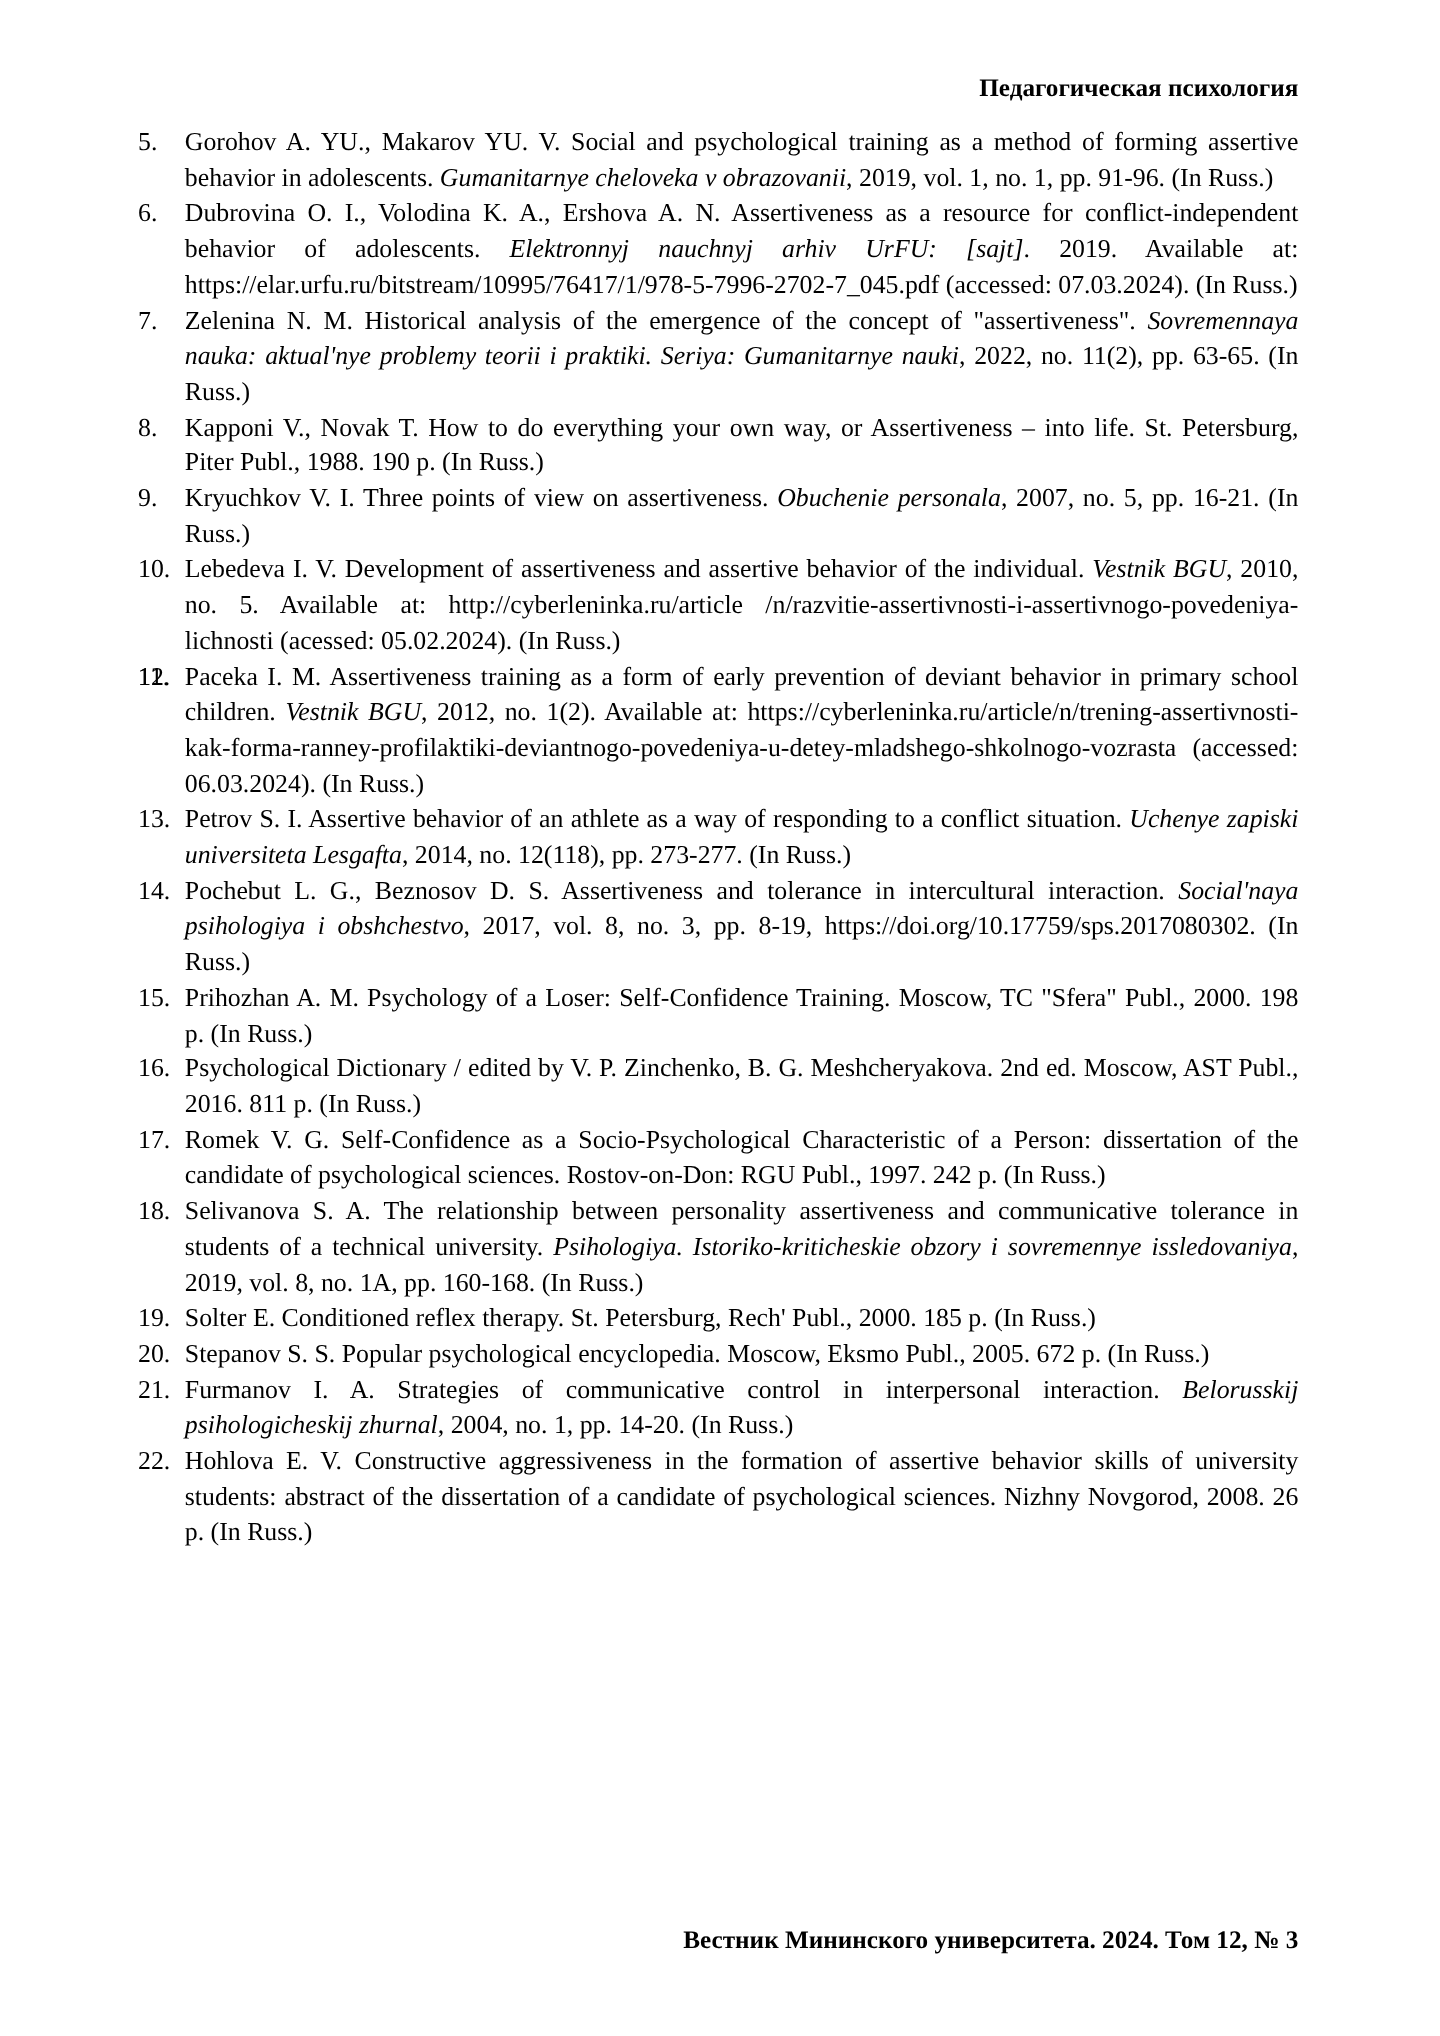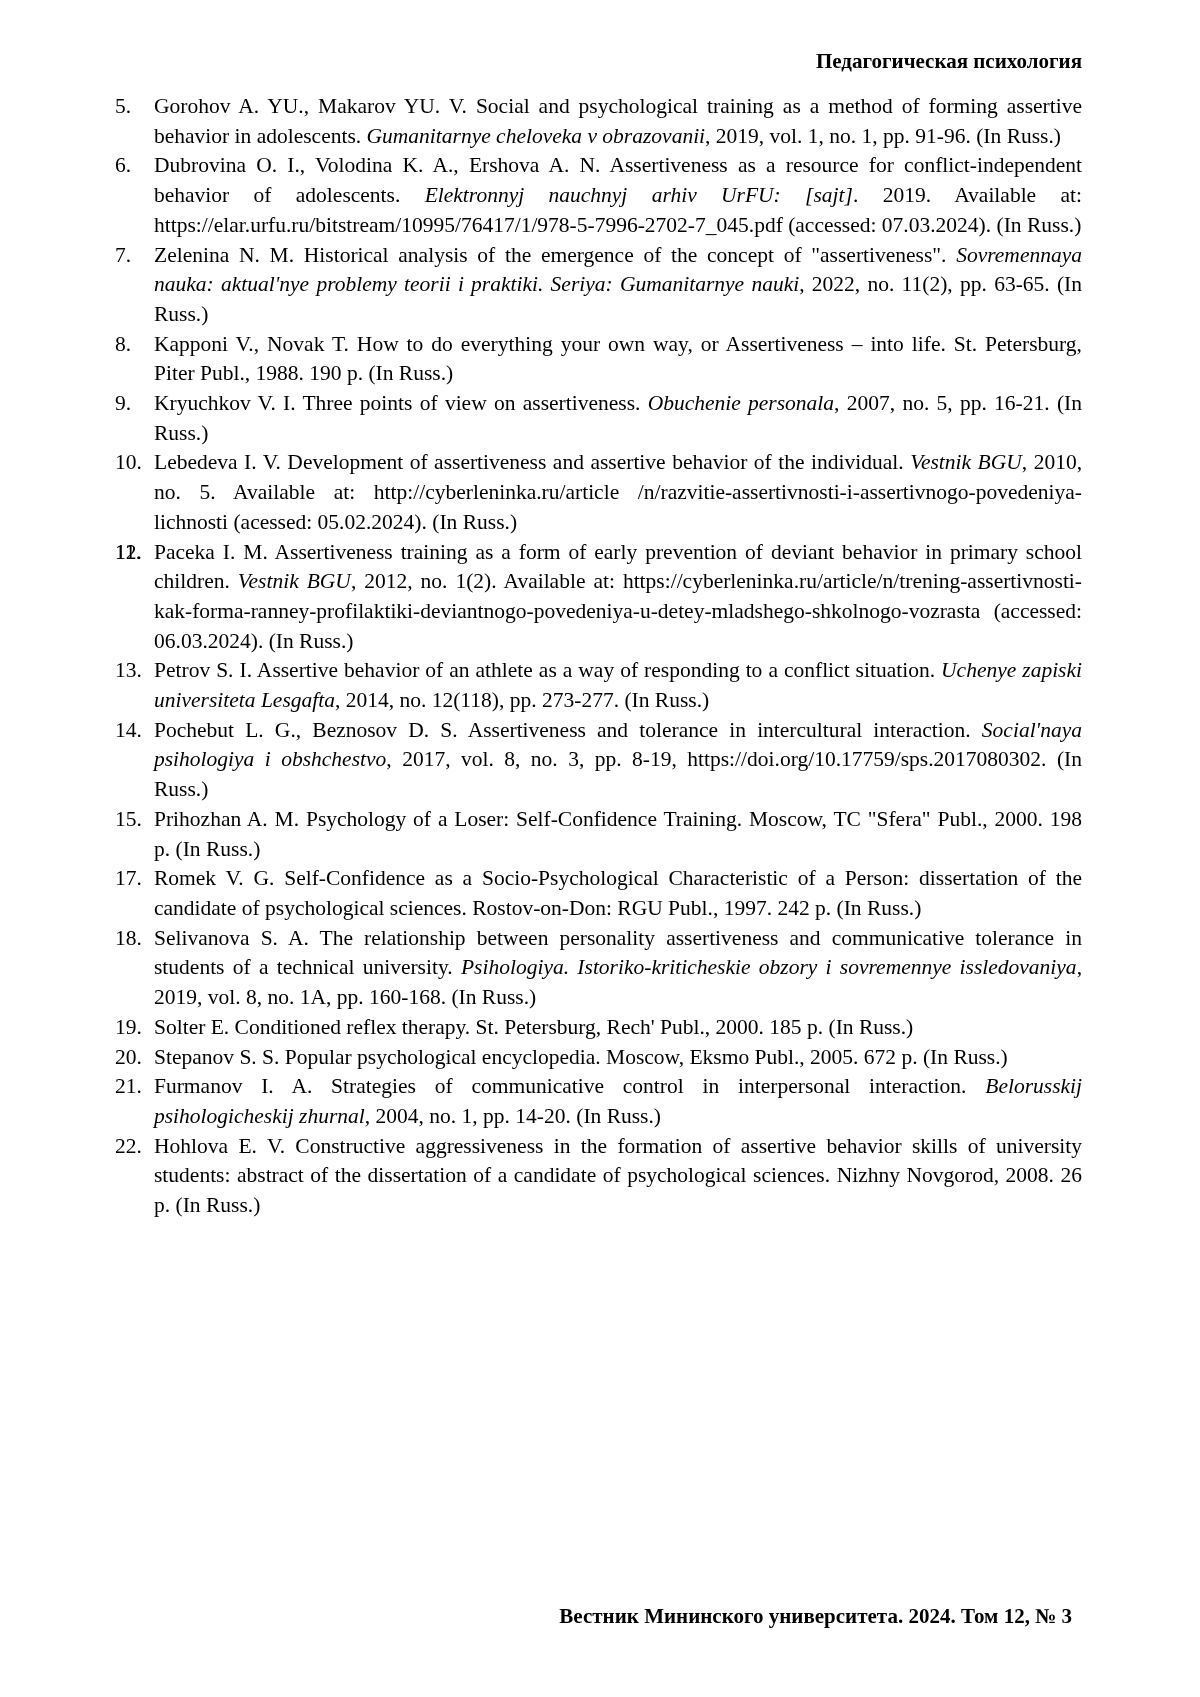--- a/index.html
+++ b/index.html
@@ -8,21 +8,21 @@
     background: #ffffff;
   }
   .page {
     position: relative;
     width: 1200px;
     height: 1697px;
     box-sizing: border-box;
     background: #ffffff;
     color: #000000;
     font-family: "Liberation Serif", "DejaVu Serif", serif;
-    padding: 48px 118px 0 113px;
+    padding: 60px 118px 0 113px;
     overflow: hidden;
   }
   .running-header {
     text-align: right;
     font-weight: bold;
     font-size: 21px;
     line-height: 26px;
   }
   .refs {
     list-style: none;
@@ -41,21 +41,21 @@
   .ref-num {
     position: absolute;
     left: 2px;
     top: 0;
   }
   .italic {
     font-style: italic;
   }
   .running-footer {
     position: absolute;
-    right: 128px;
+    right: 118px;
     bottom: 68px;
     font-weight: bold;
     font-size: 21px;
     line-height: 26px;
     text-align: right;
   }
 </style>
 </head>
 <body>
 
@@ -67,20 +67,21 @@
       <li class="ref-item"><span class="ref-num">6.</span><span class="">Dubrovina O. I., Volodina K. A., Ershova A. N. Assertiveness as a resource for conflict-independent behavior of adolescents. </span><span class="italic">Elektronnyj nauchnyj arhiv UrFU: [sajt]</span><span class="">. 2019. Available at: https://elar.urfu.ru/bitstream/10995/76417/1/978-5-7996-2702-7_045.pdf (accessed: 07.03.2024). (In Russ.)</span></li>
       <li class="ref-item"><span class="ref-num">7.</span><span class="">Zelenina N. M. Historical analysis of the emergence of the concept of "assertiveness". </span><span class="italic">Sovremennaya nauka: aktual'nye problemy teorii i praktiki. Seriya: Gumanitarnye nauki</span><span class="">, 2022, no. 11(2), pp. 63-65. (In Russ.)</span></li>
       <li class="ref-item"><span class="ref-num">8.</span><span class="">Kapponi V., Novak T. How to do everything your own way, or Assertiveness – into life. St. Petersburg, Piter Publ., 1988. 190 p. (In Russ.)</span></li>
       <li class="ref-item"><span class="ref-num">9.</span><span class="">Kryuchkov V. I. Three points of view on assertiveness. </span><span class="italic">Obuchenie personala</span><span class="">, 2007, no. 5, pp. 16-21. (In Russ.)</span></li>
       <li class="ref-item"><span class="ref-num">10.</span><span class="">Lebedeva I. V. Development of assertiveness and assertive behavior of the individual. </span><span class="italic">Vestnik BGU</span><span class="">, 2010, no. 5. Available at: http://cyberleninka.ru/article /n/razvitie-assertivnosti-i-assertivnogo-povedeniya-lichnosti (acessed: 05.02.2024). (In Russ.)</span></li>
       <li class="ref-item"><span class="ref-num">11.</span></li>
       <li class="ref-item"><span class="ref-num">12.</span><span class="">Paceka I. M. Assertiveness training as a form of early prevention of deviant behavior in primary school children. </span><span class="italic">Vestnik BGU</span><span class="">, 2012, no. 1(2). Available at: https://cyberleninka.ru/article/n/trening-assertivnosti-kak-forma-ranney-profilaktiki-deviantnogo-povedeniya-u-detey-mladshego-shkolnogo-vozrasta (accessed: 06.03.2024). (In Russ.)</span></li>
       <li class="ref-item"><span class="ref-num">13.</span><span class="">Petrov S. I. Assertive behavior of an athlete as a way of responding to a conflict situation. </span><span class="italic">Uchenye zapiski universiteta Lesgafta</span><span class="">, 2014, no. 12(118), pp. 273-277. (In Russ.)</span></li>
       <li class="ref-item"><span class="ref-num">14.</span><span class="">Pochebut L. G., Beznosov D. S. Assertiveness and tolerance in intercultural interaction. </span><span class="italic">Social'naya psihologiya i obshchestvo</span><span class="">, 2017, vol. 8, no. 3, pp. 8-19, https://doi.org/10.17759/sps.2017080302. (In Russ.)</span></li>
       <li class="ref-item"><span class="ref-num">15.</span><span class="">Prihozhan A. M. Psychology of a Loser: Self-Confidence Training. Moscow, TC "Sfera" Publ., 2000. 198 p. (In Russ.)</span></li>
+      <li class="ref-item"><span class="ref-num">16.</span><span class="">Psychological Dictionary / edited by V. P. Zinchenko, B. G. Meshcheryakova. 2nd ed. Moscow, AST Publ., 2016. 811 p. (In Russ.)</span></li>
       <li class="ref-item"><span class="ref-num">17.</span><span class="">Romek V. G. Self-Confidence as a Socio-Psychological Characteristic of a Person: dissertation of the candidate of psychological sciences. Rostov-on-Don: RGU Publ., 1997. 242 p. (In Russ.)</span></li>
       <li class="ref-item"><span class="ref-num">18.</span><span class="">Selivanova S. A. The relationship between personality assertiveness and communicative tolerance in students of a technical university. </span><span class="italic">Psihologiya. Istoriko-kriticheskie obzory i sovremennye issledovaniya</span><span class="">, 2019, vol. 8, no. 1A, pp. 160-168. (In Russ.)</span></li>
       <li class="ref-item"><span class="ref-num">19.</span><span class="">Solter E. Conditioned reflex therapy. St. Petersburg, Rech' Publ., 2000. 185 p. (In Russ.)</span></li>
       <li class="ref-item"><span class="ref-num">20.</span><span class="">Stepanov S. S. Popular psychological encyclopedia. Moscow, Eksmo Publ., 2005. 672 p. (In Russ.)</span></li>
       <li class="ref-item"><span class="ref-num">21.</span><span class="">Furmanov I. A. Strategies of communicative control in interpersonal interaction. </span><span class="italic">Belorusskij psihologicheskij zhurnal</span><span class="">, 2004, no. 1, pp. 14-20. (In Russ.)</span></li>
       <li class="ref-item"><span class="ref-num">22.</span><span class="">Hohlova E. V. Constructive aggressiveness in the formation of assertive behavior skills of university students: abstract of the dissertation of a candidate of psychological sciences. Nizhny Novgorod, 2008. 26 p. (In Russ.)</span></li>
     </ol>
 
   <div class="running-footer">Вестник Мининского университета. 2024. Том 12, № 3</div>
 </div>

